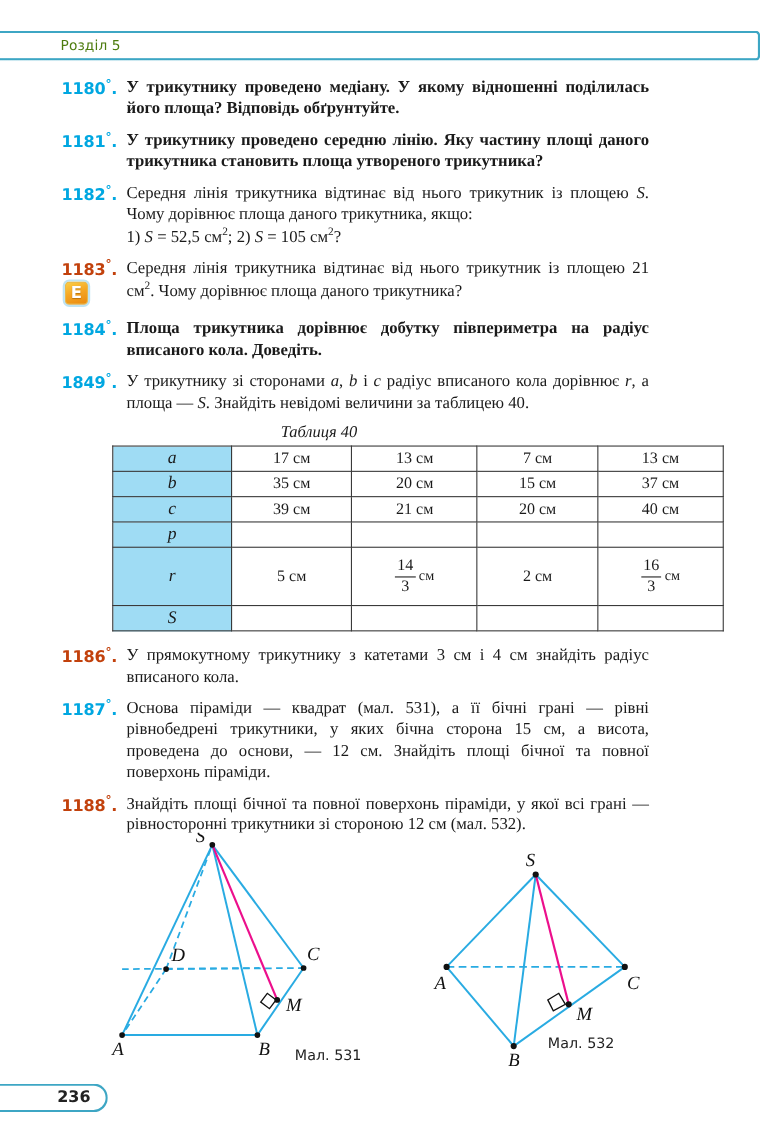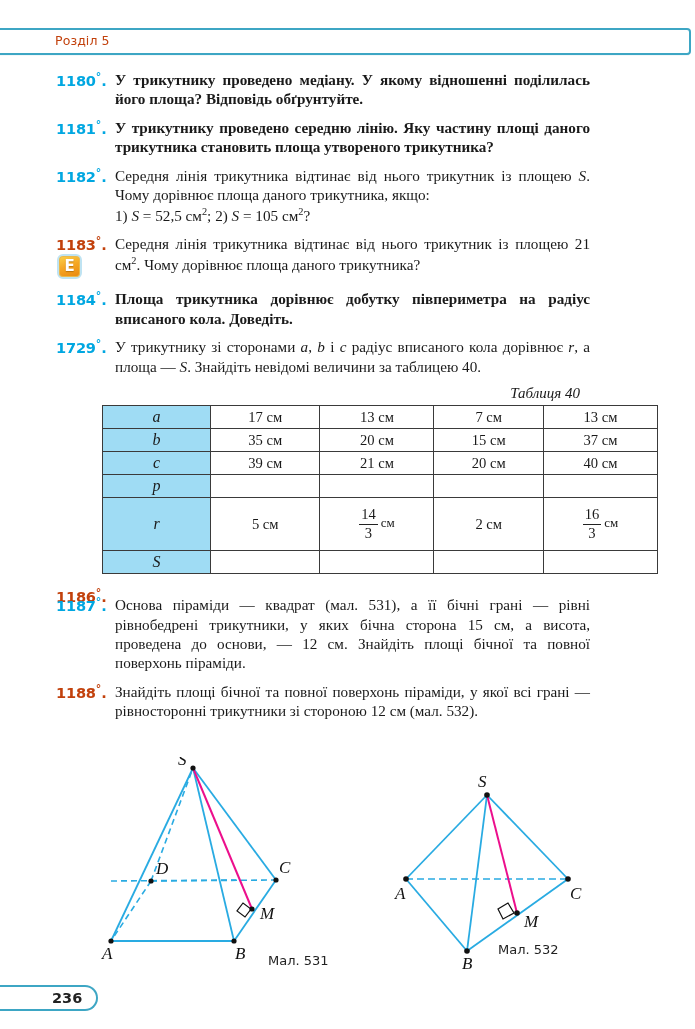--- a/index.html
+++ b/index.html
@@ -26,21 +26,21 @@
   .header-bar::after {
     content:"";
     position:absolute; left:0; right:0; bottom:-3px; height:3px;
     background: linear-gradient(to bottom, rgba(61,166,196,.45), rgba(61,166,196,0));
   }
   .header-title {
     position: absolute;
     left: 55px; top: 33px;
     font-family: "DejaVu Sans", sans-serif;
     font-size: 12.5px;
-    color: #c2410c;
+    color: #4d7c0f;
     letter-spacing: .1px;
   }
 
   
   .footer-box {
     position:absolute;
     left:-8px; bottom: 18px;
     width: 106px; height: 26px;
     border: 2px solid #3da6c4;
     border-left: none;
@@ -99,21 +99,21 @@
     display:flex; align-items:center; justify-content:center;
     font-family: "DejaVu Sans", sans-serif;
     font-weight: 700; font-size: 15px; color:#fff;
     text-shadow: 0 1px 1px rgba(150,90,0,.6);
   }
 
   .sub-line { padding-left: 0; }
 
   
   .table-caption {
-    text-align: right;
+    text-align: center;
     padding-right: 36px;
     font-style: italic;
     font-size: 15px;
     margin-top: 2px;
     margin-bottom: 3px;
   }
   table.tbl {
     border-collapse: collapse;
     margin-left: 102px;
     width: 556px;
@@ -183,21 +183,21 @@
     <span class="e-badge">E</span>
     <span class="body">Середня лінія трикутника відтинає від нього трикутник із площею 21 см<sup class="sq">2</sup>. Чому дорівнює площа даного трикутника?</span>
   </div>
 
   <div class="prob bold">
     <span class="num cyan"><span>1184</span><span class="deg">°</span>.</span>
     <span class="body">Площа трикутника дорівнює добутку півпериметра на радіус вписаного кола. Доведіть.</span>
   </div>
 
   <div class="prob">
-    <span class="num cyan"><span>1729</span><span class="deg">°</span>.</span>
+    <span class="num cyan"><span>1849</span><span class="deg">°</span>.</span>
     <span class="body">У трикутнику зі сторонами <span class="it">a</span>, <span class="it">b</span> і <span class="it">c</span> радіус вписаного кола дорівнює <span class="it">r</span>, а площа — <span class="it">S</span>. Знайдіть невідомі величини за таблицею 40.</span>
   </div>
 
   <div class="table-caption">Таблиця 40</div>
 
   <table class="tbl">
     <tbody>
         <tr>
       <td class="hdr">a</td>
       <td>17 см</td>
@@ -252,20 +252,21 @@
       <td></td>
       <td></td>
     </tr>
   </tbody>
     </table>
 
   <div style="height:12px;"></div>
 
   <div class="prob">
     <span class="num pink"><span>1186</span><span class="deg">°</span>.</span>
+    <span class="body">У прямокутному трикутнику з катетами 3 см і 4 см знайдіть радіус вписаного кола.</span>
   </div>
 
   <div class="prob">
     <span class="num cyan"><span>1187</span><span class="deg">°</span>.</span>
     <span class="body">Основа піраміди — квадрат (мал. 531), а її бічні грані — рівні рівнобедрені трикутники, у яких бічна сторона 15 см, а висота, проведена до основи, — 12 см. Знайдіть площі бічної та повної поверхонь піраміди.</span>
   </div>
 
   <div class="prob">
     <span class="num pink"><span>1188</span><span class="deg">°</span>.</span>
     <span class="body">Знайдіть площі бічної та повної поверхонь піраміди, у якої всі грані — рівносторонні трикутники зі стороною 12 см (мал. 532).</span>

